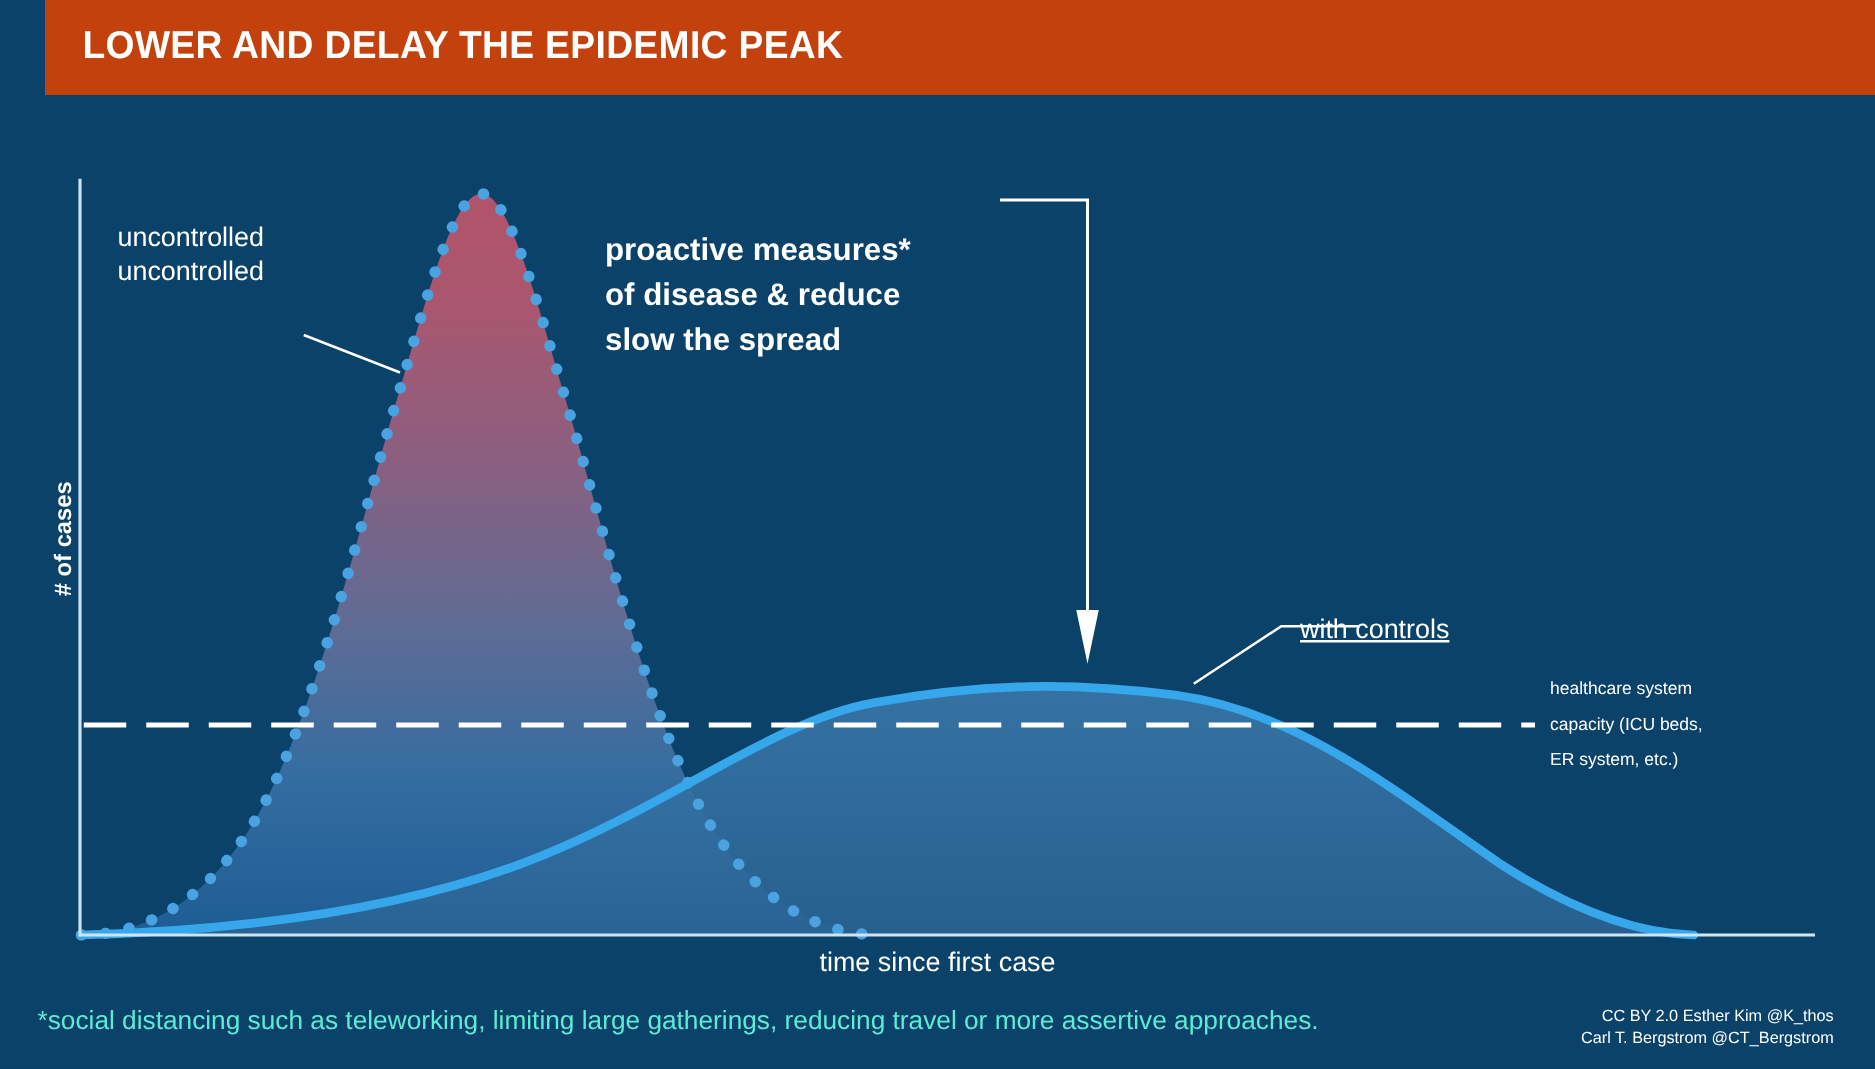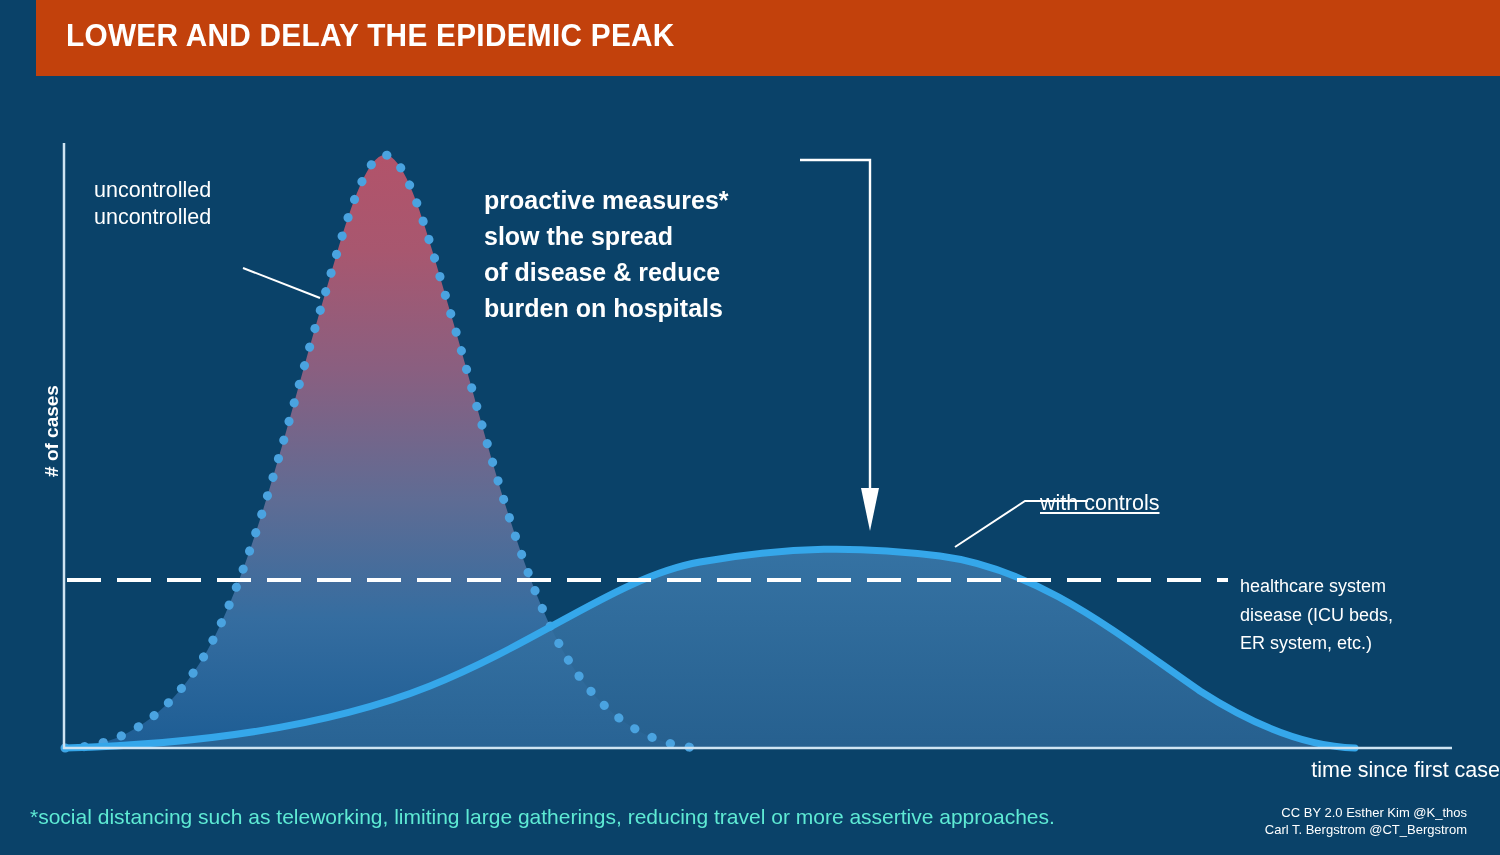--- a/index.html
+++ b/index.html
@@ -21,26 +21,26 @@
   #chart{position:absolute;left:0;top:76px;width:1500px;height:715px;}
   #chart svg{display:block;}
 
   
   .lbl{position:absolute;color:#ffffff;}
   #uncontrolled-label{left:94px;top:177px;font-size:21.5px;line-height:27px;
         white-space:nowrap;text-align:right;}
   #proactive-label{left:484px;top:141px;font-size:25px;font-weight:bold;
         line-height:36px;width:304px;margin-top:41px;}
   #with-controls-label{left:1040px;top:491px;font-size:21.5px;white-space:nowrap;text-decoration:underline;}
-  #capacity-label{left:1240px;top:572px;font-size:18px;line-height:28.5px;
+  #capacity-label{left:1240px;top:536px;font-size:14px;line-height:28.5px;
         white-space:nowrap;}
   #ylabel{position:absolute;left:-8px;top:420px;width:120px;text-align:center;
         font-size:19px;font-weight:bold;color:#ffffff;
         transform:rotate(-90deg);transform-origin:center center;}
-  #xlabel{position:absolute;left:0;top:758px;width:1500px;text-align:right;
+  #xlabel{position:absolute;left:0;top:758px;width:1500px;text-align:center;
         font-size:21.5px;color:#ffffff;}
   #footnote{position:absolute;left:30px;top:805px;font-size:21px;color:#5eead4;
         white-space:nowrap;}
   #credits{position:absolute;right:33px;top:805px;font-size:13px;
         line-height:16.5px;color:#ffffff;text-align:right;white-space:nowrap;}
 </style>
 </head>
 <body>
 
 <div id="poster">
@@ -112,30 +112,29 @@
     </svg>
   </div>
 
   <div class="lbl" id="uncontrolled-label">
     <div>uncontrolled</div>
     <div>uncontrolled</div>
   </div>
 
   <div class="lbl" id="proactive-label">
     <div>proactive measures*</div>
+    <div>of disease &amp; reduce</div>
     <div>slow the spread</div>
-    <div>of disease &amp; reduce</div>
-    <div>burden on hospitals</div>
   </div>
 
   <div class="lbl" id="with-controls-label">with controls</div>
 
   <div class="lbl" id="capacity-label">
     <div>healthcare system</div>
-    <div>disease (ICU beds,</div>
+    <div>capacity (ICU beds,</div>
     <div>ER system, etc.)</div>
   </div>
 
   <div id="ylabel"># of cases</div>
   <div id="xlabel">time since first case</div>
 
   <div id="footnote">*social distancing such as teleworking, limiting large gatherings, reducing travel or more assertive approaches.</div>
 
   <div id="credits">
     <div>CC BY 2.0  Esther Kim  @K_thos</div>

